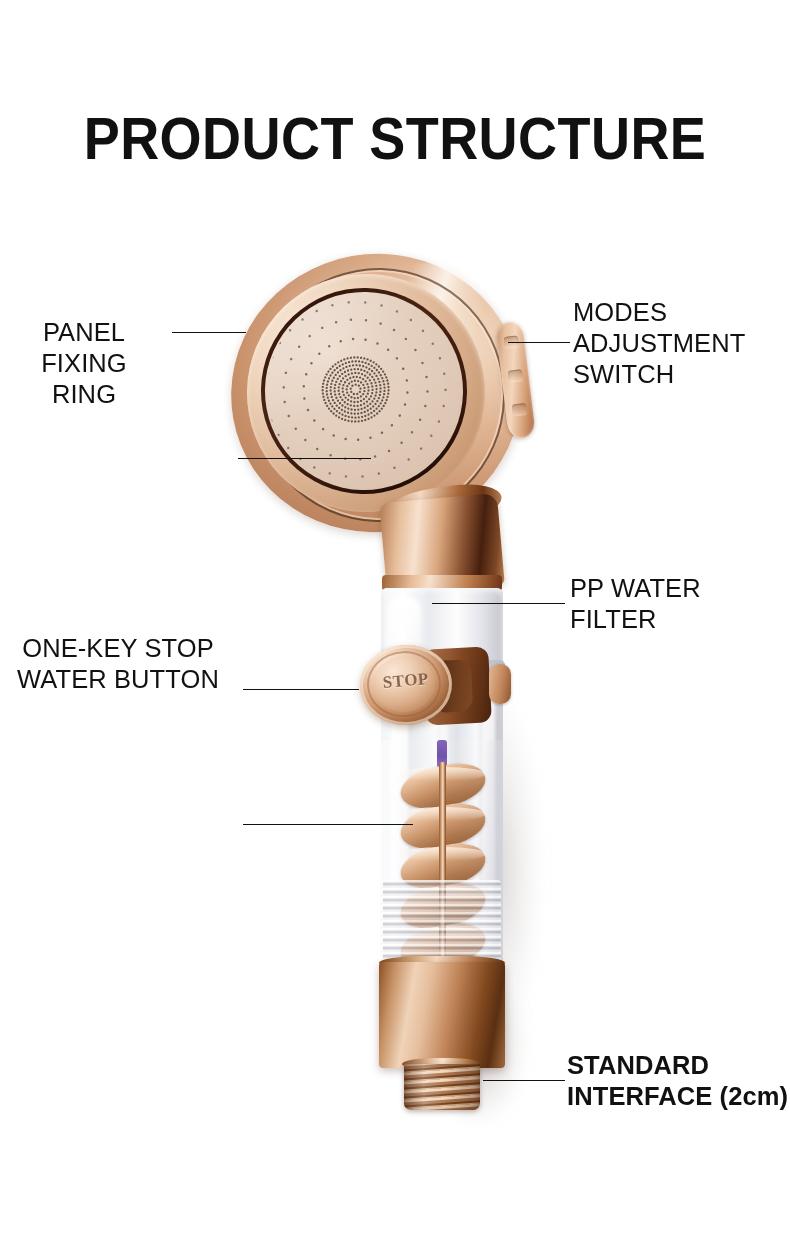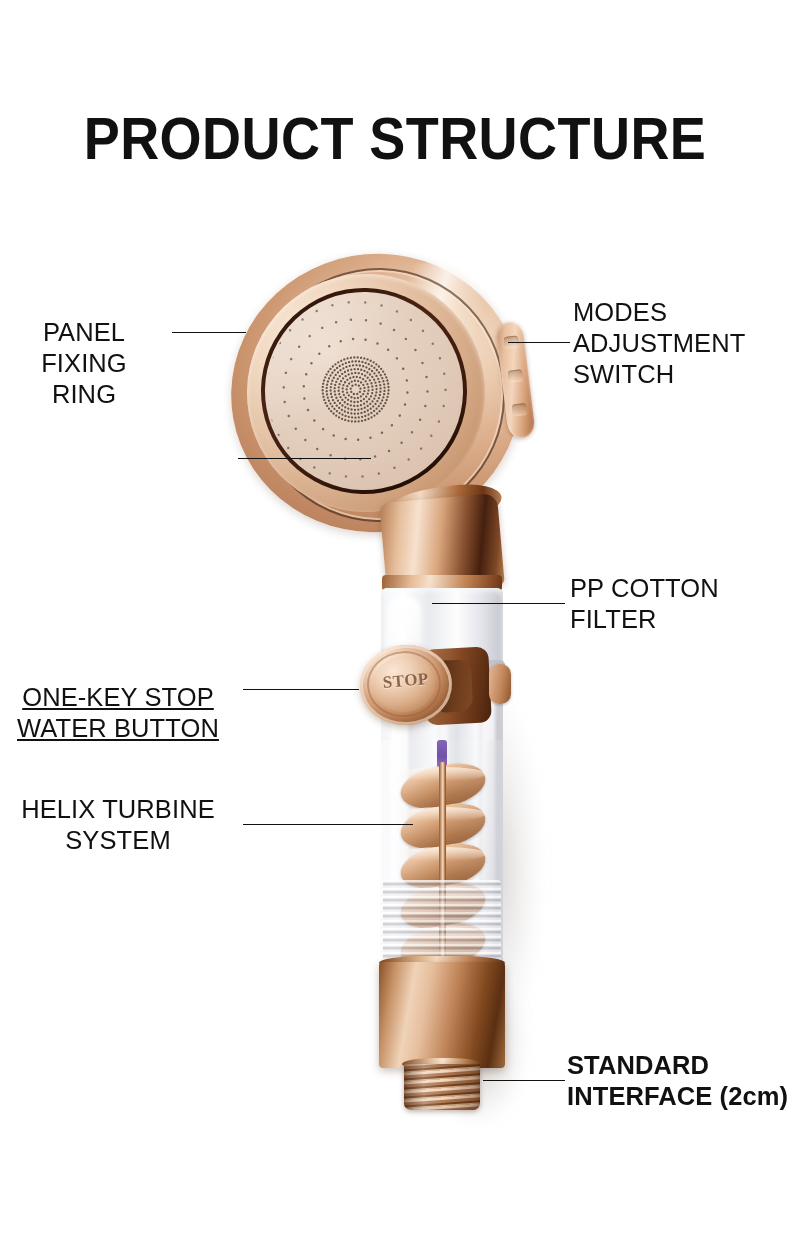--- a/index.html
+++ b/index.html
@@ -806,29 +806,27 @@
   <div class="leader" style="left:243px;top:824px;width:170px;"></div>
 
   <div class="leader" style="left:508px;top:342px;width:62px;"></div>
   <div class="leader" style="left:432px;top:603px;width:133px;"></div>
   <div class="leader" style="left:483px;top:1080px;width:82px;"></div>
 
   <div class="label r" style="left:0px;top:317px;width:168px;">PANEL FIXING
 RING</div>
 
 
-  <div class="label r" style="left:0px;top:682px;width:236px;text-decoration:underline;">ONE-KEY STOP
+  <div class="label r" style="left:0px;top:633px;width:236px;">ONE-KEY STOP
 WATER BUTTON</div>
 
-  <div class="label r" style="left:0px;top:794px;width:236px;">HELIX TURBINE
-SYSTEM</div>
 
   <div class="label l" style="left:573px;top:297px;width:215px;">MODES
 ADJUSTMENT
 SWITCH</div>
 
-  <div class="label l" style="left:570px;top:573px;width:215px;">PP COTTON
+  <div class="label l" style="left:570px;top:573px;width:215px;">PP WATER
 FILTER</div>
 
   <div class="label l" style="left:567px;top:1050px;width:222px;font-weight:bold;">STANDARD
 INTERFACE (2cm)</div>
 
 </div>
 
 </body></html>

